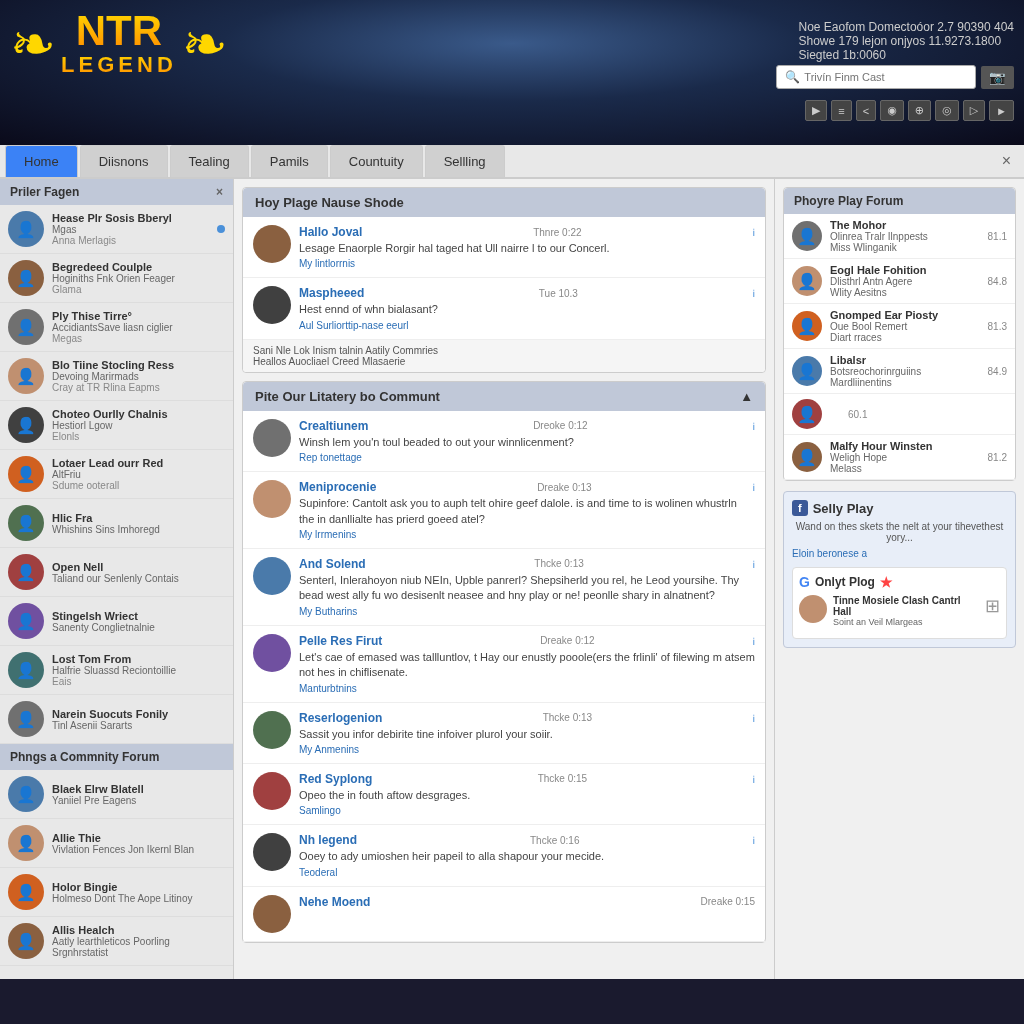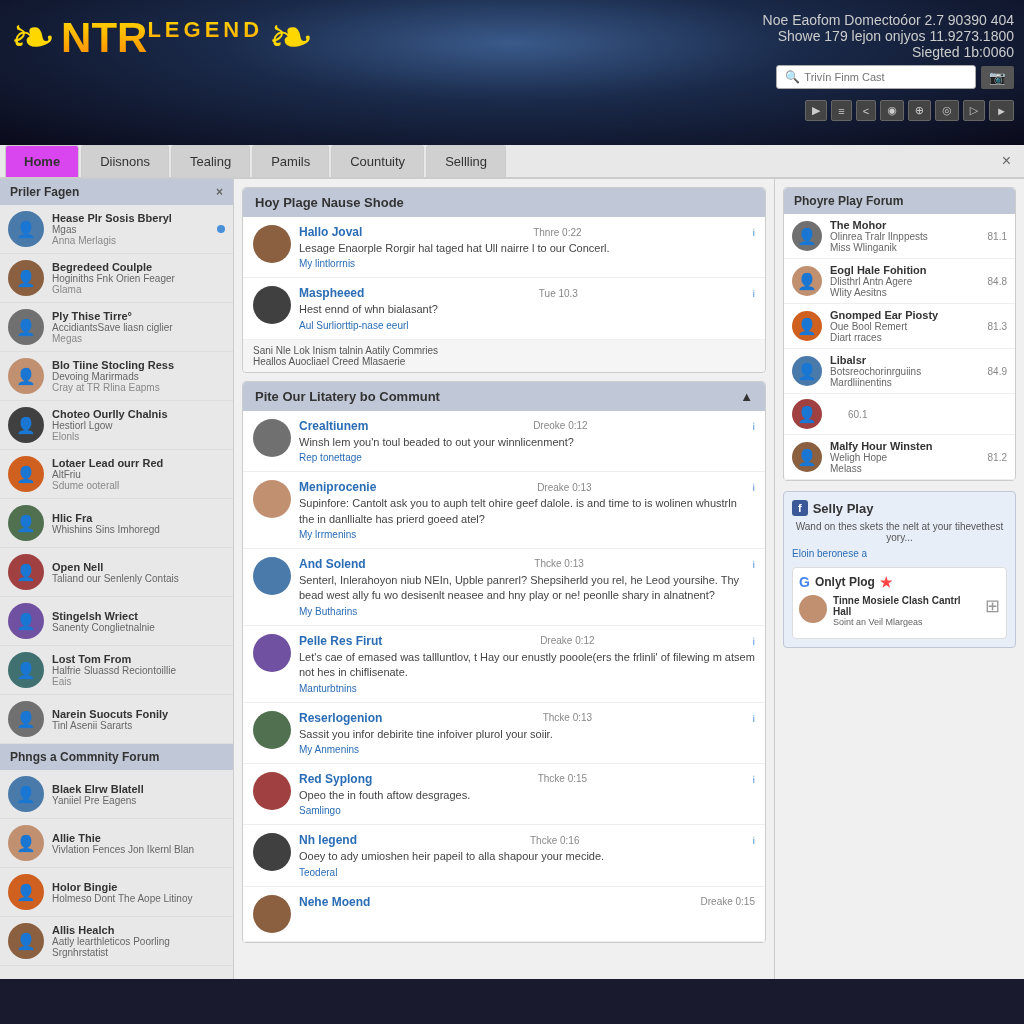--- a/index.html
+++ b/index.html
@@ -10,41 +10,41 @@
       background: linear-gradient(180deg, #0a0a1a 0%, #1a2a4a 50%, #2a3a5a 100%);
       position: relative;
       height: 145px;
       overflow: hidden;
     }
     .header-bg {
       position: absolute; top: 0; left: 0; right: 0; bottom: 0;
       background: radial-gradient(ellipse at 50% 30%, #3a5a8a 0%, #1a2a4a 40%, #0a0a1a 100%);
     }
     .header-top-right {
-      position: absolute; top: 12px; right: 10px;
-      color: #ccc; font-size: 14px; text-align: right;
+      position: absolute; top: 20px; right: 10px;
+      color: #ccc; font-size: 12px; 
     }
     .logo {
       position: absolute; top: 10px; left: 10px;
       display: flex; align-items: center;
     }
     .logo-text {
       font-size: 42px; font-weight: 900;
       background: linear-gradient(180deg, #ffd700, #ff8c00);
       -webkit-background-clip: text; -webkit-text-fill-color: transparent;
       text-shadow: none;
       line-height: 1;
     }
     .logo-subtitle {
       font-size: 22px; font-weight: 900;
       background: linear-gradient(180deg, #ffd700, #ff8c00);
       -webkit-background-clip: text; -webkit-text-fill-color: transparent;
       display: block; letter-spacing: 4px;
     }
-    .logo-block { display: flex; flex-direction: row; }
+    .logo-block { display: flex; flex-direction: column; align-items: center; }
     .search-area {
       position: absolute; top: 65px; right: 10px;
       display: flex; gap: 5px; align-items: center;
     }
     .search-box {
       display: flex; align-items: center;
       background: #fff; border: 1px solid #aaa; border-radius: 3px;
       padding: 4px 8px; width: 200px;
     }
     .search-box input { border: none; outline: none; font-size: 11px; flex: 1; }
@@ -65,21 +65,21 @@
       background: #e8e8e8;
       display: flex; align-items: center;
       border-bottom: 2px solid #ccc;
       padding: 0 5px;
     }
     .nav-tab {
       padding: 8px 18px; cursor: pointer; font-size: 13px;
       border: 1px solid #ccc; border-bottom: none;
       background: #d0d0d0; margin-right: 2px; border-radius: 3px 3px 0 0;
     }
-    .nav-tab.active { background: #d946ef; font-weight: bold; }
+    .nav-tab.active { background: #3b82f6; font-weight: normal; }
     .nav-close { margin-left: auto; cursor: pointer; font-size: 16px; color: #666; padding: 0 8px; }
 
     
     .main-layout {
       display: flex; background: #f0f0f0; min-height: 800px;
     }
 
     
     .left-sidebar {
       width: 234px; background: #e8e8e8; flex-shrink: 0;

